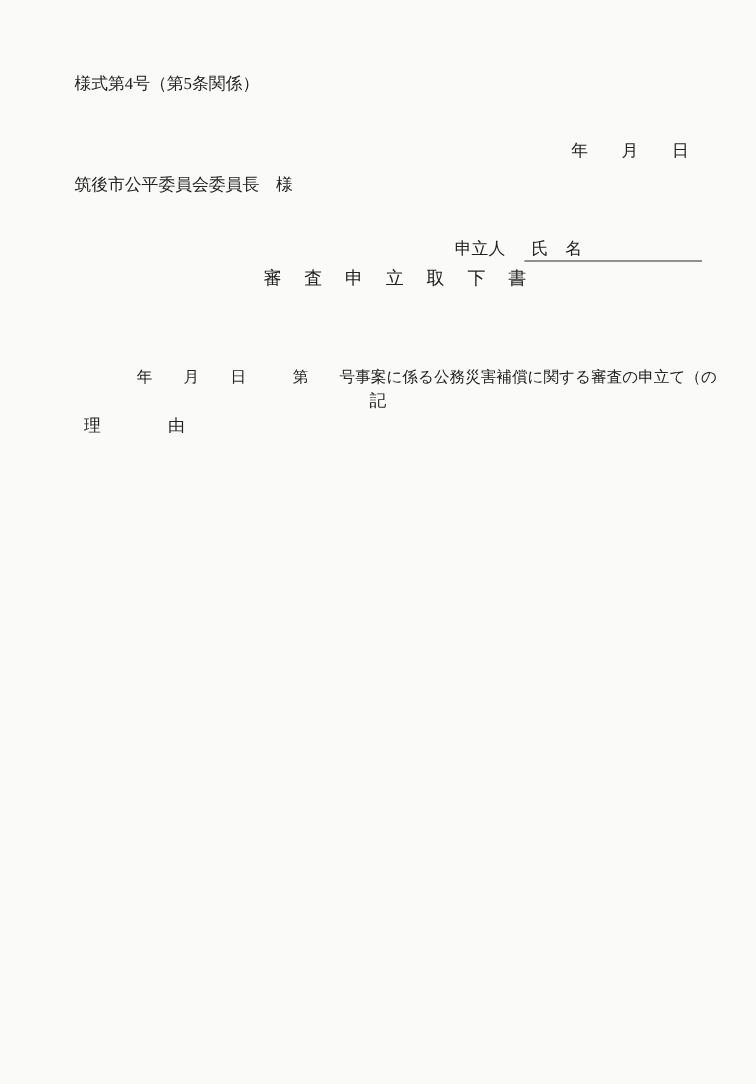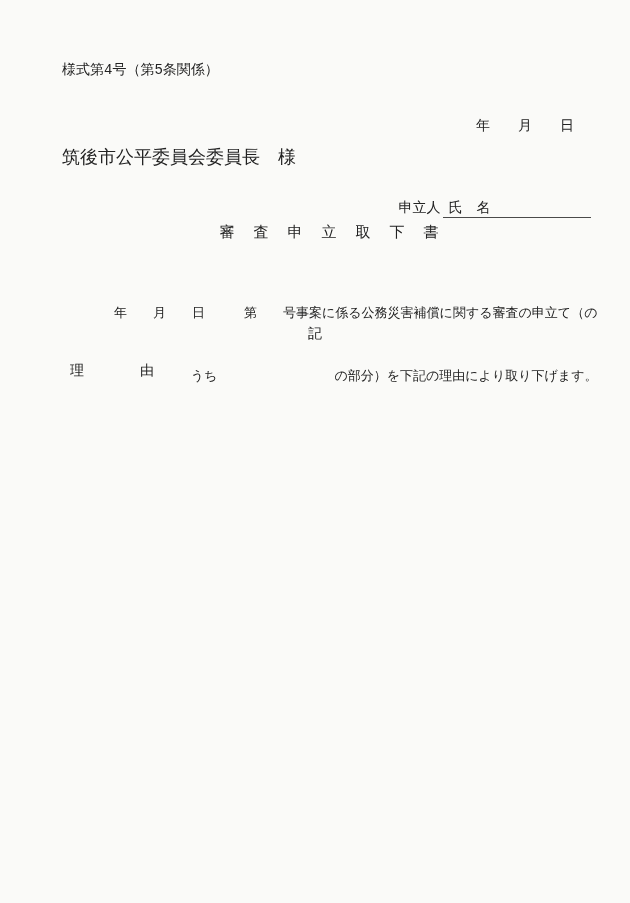--- a/index.html
+++ b/index.html
@@ -5,53 +5,53 @@
   html, body {
     margin: 0;
     padding: 0;
     background: #fafaf8;
   }
   .page {
     position: relative;
     width: 630px;
     height: 841px;
     background: #fafaf8;
-    font-family: Liberation Mono, monospace;
+    font-family: Liberation Serif, serif;
     color: #222222;
     overflow: hidden;
   }
   .abs {
     position: absolute;
     white-space: pre;
   }
   .form-number {
     left: 62px;
     top: 61px;
     font-size: 14px;
   }
   .date-line {
     right: 56px;
     top: 117px;
     font-size: 14px;
   }
   .addressee {
     left: 62px;
     top: 145px;
-    font-size: 18px;
+    font-size: 14px;
     text-align: right;
   }
   .petitioner {
     left: 365px;
     top: 183px;
     font-size: 14px;
   }
   .petitioner .name-field {
     display: inline-block;
     width: 142px;
-    margin-left: 2px;
+    margin-left: 16px;
     padding-left: 6px;
     border-bottom: 1px solid #4a4a4a;
     white-space: pre;
   }
   .doc-title {
     left: 0;
     right: 0;
     top: 223px;
     text-align: center;
     padding-left: 30px;
@@ -67,21 +67,21 @@
   }
   .record-heading {
     left: 0;
     right: 0;
     top: 325px;
     text-align: center;
     font-size: 14px;
   }
   .reason {
     left: 70px;
-    top: 362px;
+    top: 346px;
     font-size: 14px;
   }
 </style>
 </head>
 <body>
 
 <div class="page">
 
   <div class="abs form-number">様式第4号（第5条関係）</div>
 
@@ -90,20 +90,19 @@
   <div class="abs addressee">筑後市公平委員会委員長　様</div>
 
   <div class="abs petitioner">
     <span>申立人</span><span class="name-field">氏　名</span>
   </div>
 
   <div class="abs doc-title">審　査　申　立　取　下　書</div>
 
   <div class="abs body-text">
     <div>　　　　年　　月　　日　　　第　　号事案に係る公務災害補償に関する審査の申立て（の</div>
-    <div>うち　　　　　　　　　の部分）を下記の理由により取り下げます。</div>
   </div>
 
   <div class="abs record-heading">記</div>
 
   <div class="abs reason">理　　　　由</div>
 
 </div>
 
 </body></html>

